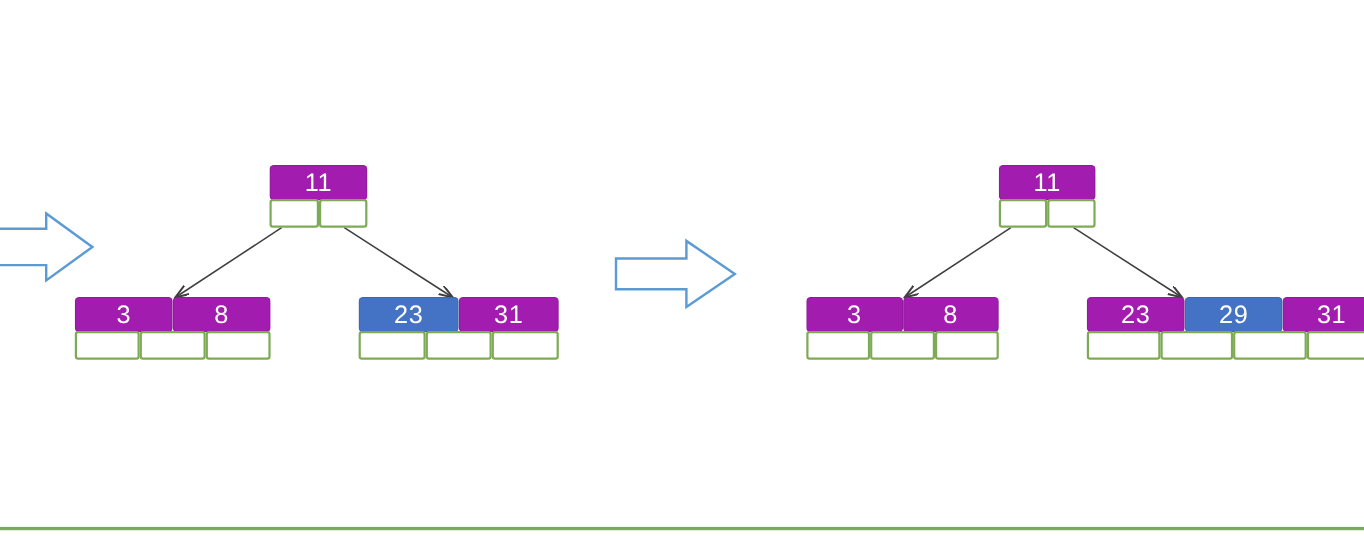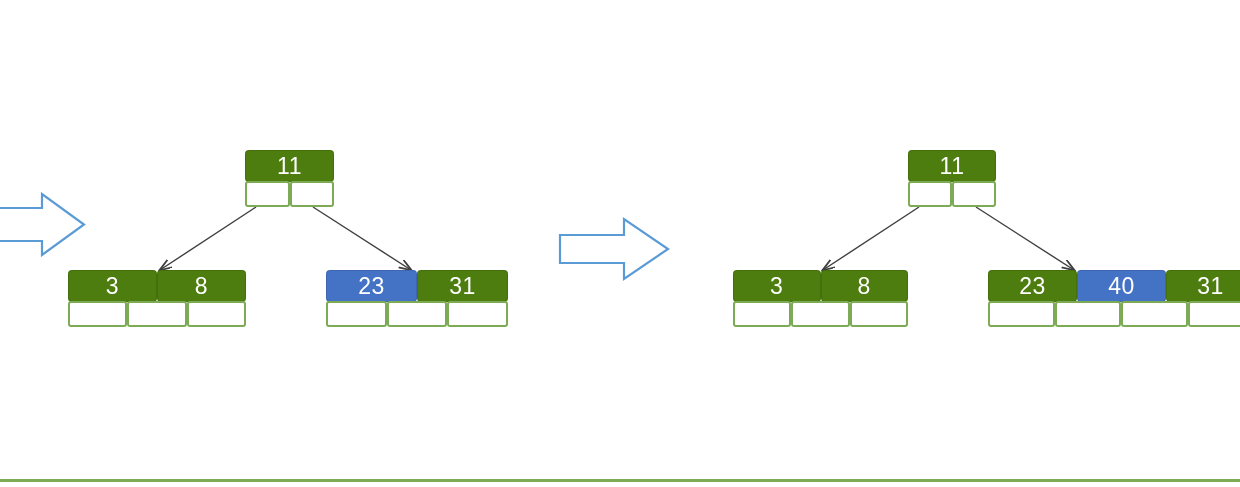--- a/index.html
+++ b/index.html
@@ -26,21 +26,21 @@
     display: flex;
     align-items: center;
     justify-content: center;
     color: #ffffff;
     font-size: 23px;
     line-height: 1;
     letter-spacing: 0.5px;
     border-radius: 4px;
     border: 1px solid rgba(0,0,0,0.10);
   }
-  .key-cell.orange { background: #4d7c0f; }
+  .key-cell.orange { background: #a21caf; }
   .key-cell.blue   { background: #4472C4; }
 
   .ptr-row {
     position: absolute;
     display: flex;
     box-sizing: border-box;
   }
   .ptr-cell {
     box-sizing: border-box;
     background: #ffffff;
@@ -142,21 +142,21 @@
     <div class="key-cell orange" style="width:87.5px; height:32px;">8</div>
   </div>
   <div class="ptr-row" style="left:733px; top:301px; width:175px; height:26px;">
     <div class="ptr-cell" style="width:58.3px; height:26px;"></div>
     <div class="ptr-cell" style="width:58.3px; height:26px;"></div>
     <div class="ptr-cell" style="width:58.3px; height:26px;"></div>
   </div>
 
   <div class="key-row" style="left:988px; top:270px; width:267px; height:32px;">
     <div class="key-cell orange" style="width:89px; height:32px;">23</div>
-    <div class="key-cell blue" style="width:89px; height:32px;">40</div>
+    <div class="key-cell blue" style="width:89px; height:32px;">29</div>
     <div class="key-cell orange" style="width:89px; height:32px;">31</div>
   </div>
   <div class="ptr-row" style="left:988px; top:301px; width:267px; height:26px;">
     <div class="ptr-cell" style="width:66.7px; height:26px;"></div>
     <div class="ptr-cell" style="width:66.7px; height:26px;"></div>
     <div class="ptr-cell" style="width:66.7px; height:26px;"></div>
     <div class="ptr-cell" style="width:66.7px; height:26px;"></div>
   </div>
 
   <div class="bottom-rule" style="top:479px;"></div>

